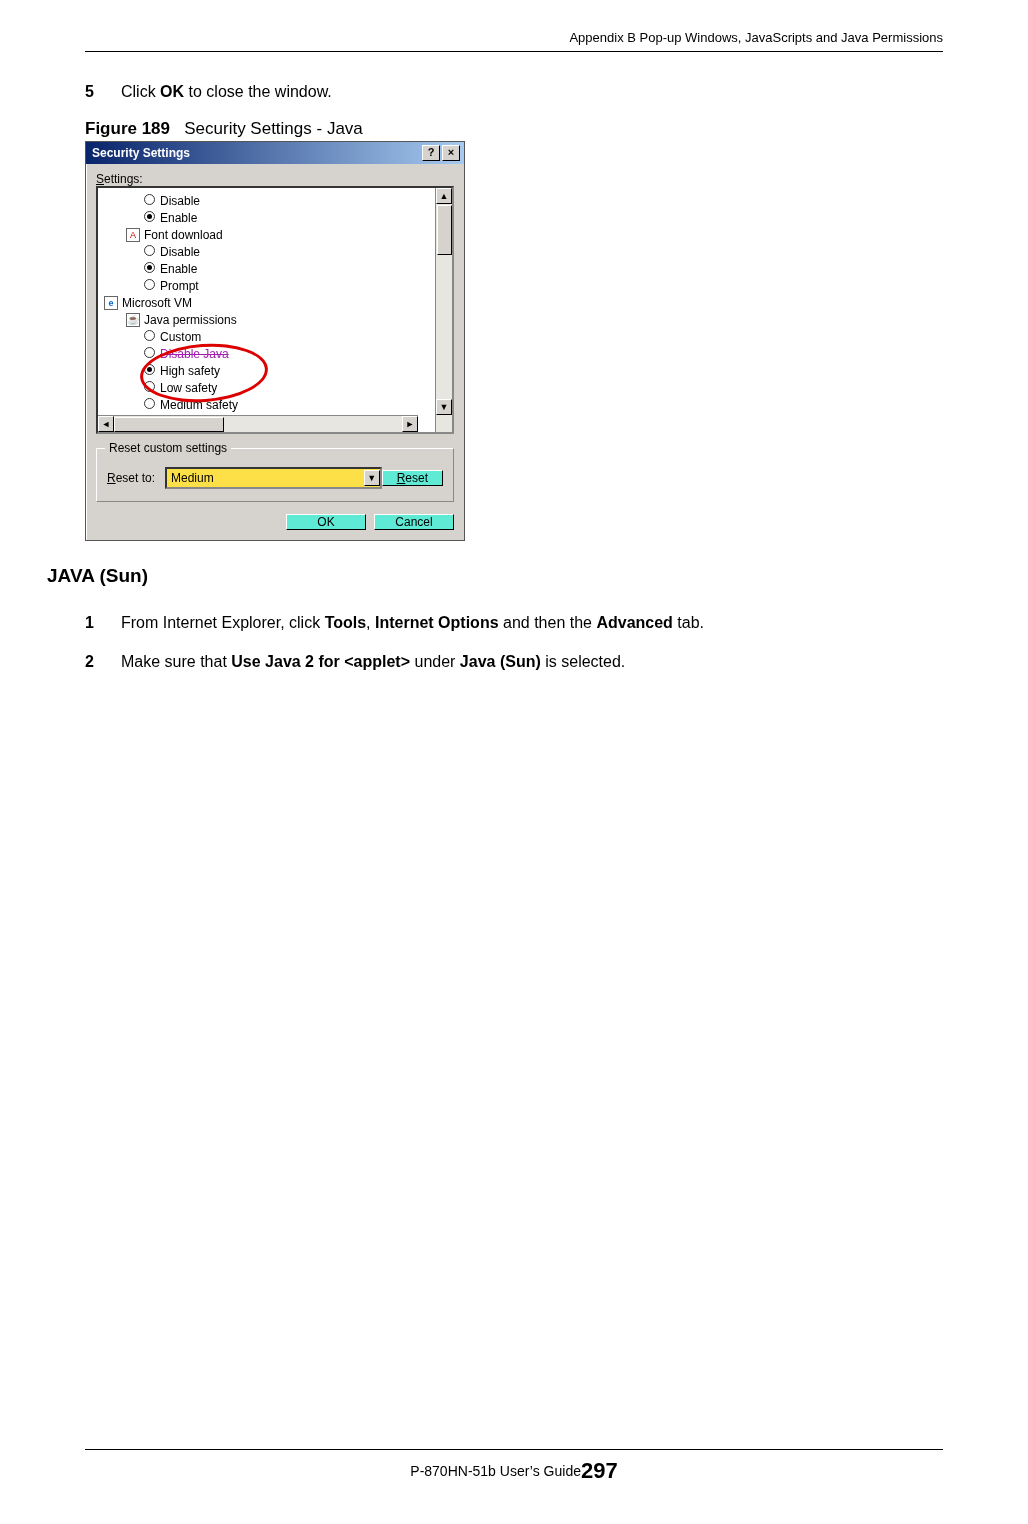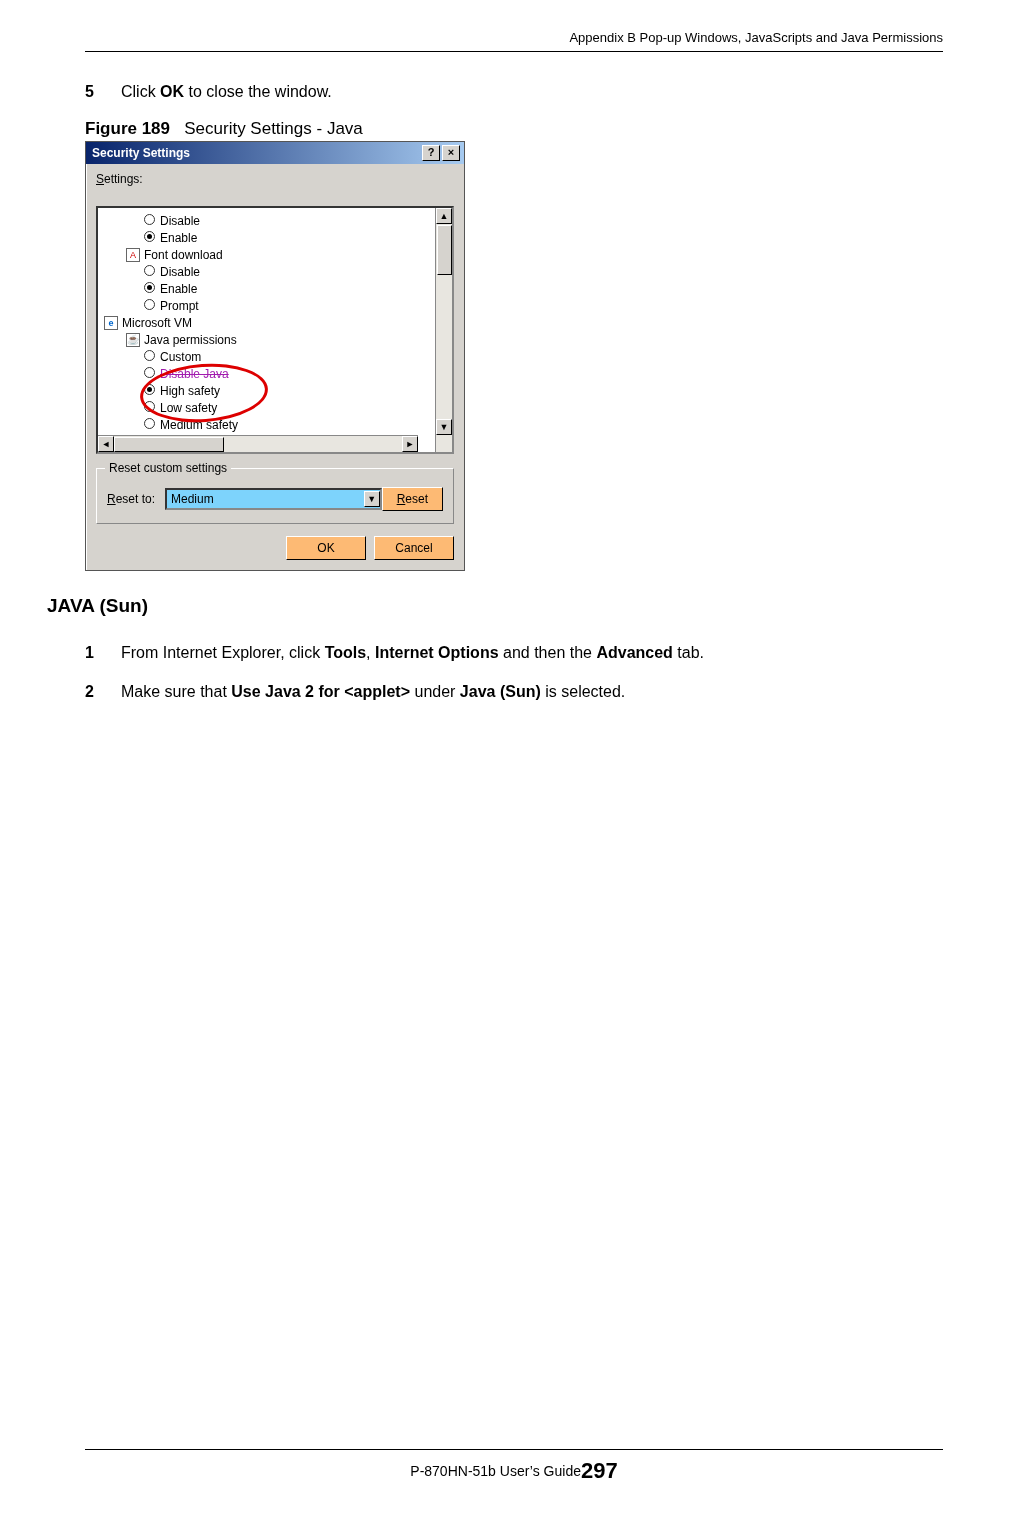--- a/index.html
+++ b/index.html
@@ -55,21 +55,21 @@
     }
     .dlg-title-text { padding-left: 2px; font-size: 12px; }
     .dlg-title-btns { display: flex; gap: 2px; }
     .win-btn {
       width: 18px; height: 16px; background: #d6d3ce;
       border: 1px solid #000; border-top-color: #fff; border-left-color: #fff;
       font-size: 11px; line-height: 12px; text-align: center; color: #000;
       font-weight: bold; font-family: Arial;
     }
     .dlg-body { padding: 8px 10px 10px 10px; }
-    .lbl { font-size: 12px; margin-bottom: 20px; display:block;}
+    .lbl { font-size: 12px; margin-bottom: 0; display:block;}
     .lbl u { text-decoration: underline; }
     .listbox {
       background: #fff; border: 2px inset #888;
       height: 248px; position: relative; overflow: hidden;
       display:flex;
     }
     .list-inner { flex:1; padding: 6px 4px 0 6px; position: relative; overflow:hidden;}
     .node { display: flex; align-items: flex-start; height: 17px; white-space: nowrap; }
     .node .radio {
       width: 11px; height: 11px; border: 1px solid #333; border-radius: 50%;
@@ -116,26 +116,26 @@
       position: relative; margin-top: 14px; padding: 18px 10px 12px 10px;
     }
     .groupbox::before {
       content: attr(data-legend);
       position: absolute; top: -8px; left: 8px; background: #d6d3ce;
       padding: 0 4px; font-size: 12px;
     }
     .hrow { display:flex; align-items:center; }
     .hrow label { width:58px; font-size:12px; }
     .combo {
-      flex:1; height:22px; background:#7dd3fc; border:2px inset #888;
+      flex:1; height:22px; background:#fde047; border:2px inset #888;
       display:flex; align-items:center; justify-content:space-between; padding-left:4px; font-size:12px;
     }
     .combo .dd { width:16px; height:16px; background:#d6d3ce; border:1px solid #000; border-top-color:#fff; border-left-color:#fff; font-size:9px; text-align:center; line-height:14px;}
     .btn {
-      height: 24px; padding: 0 14px; background:#fdba74;
+      height: 16px; padding: 0 14px; background:#5eead4;
       border:1px solid #000; border-top-color:#fff; border-left-color:#fff;
       font-size:12px; font-family: Tahoma, Arial;
     }
     .btnrow { display:flex; justify-content:flex-end; gap:8px; margin-top:12px; }
     b { font-weight: bold; }
   </style>
 </head>
 <body>
 
 <div class="page">

